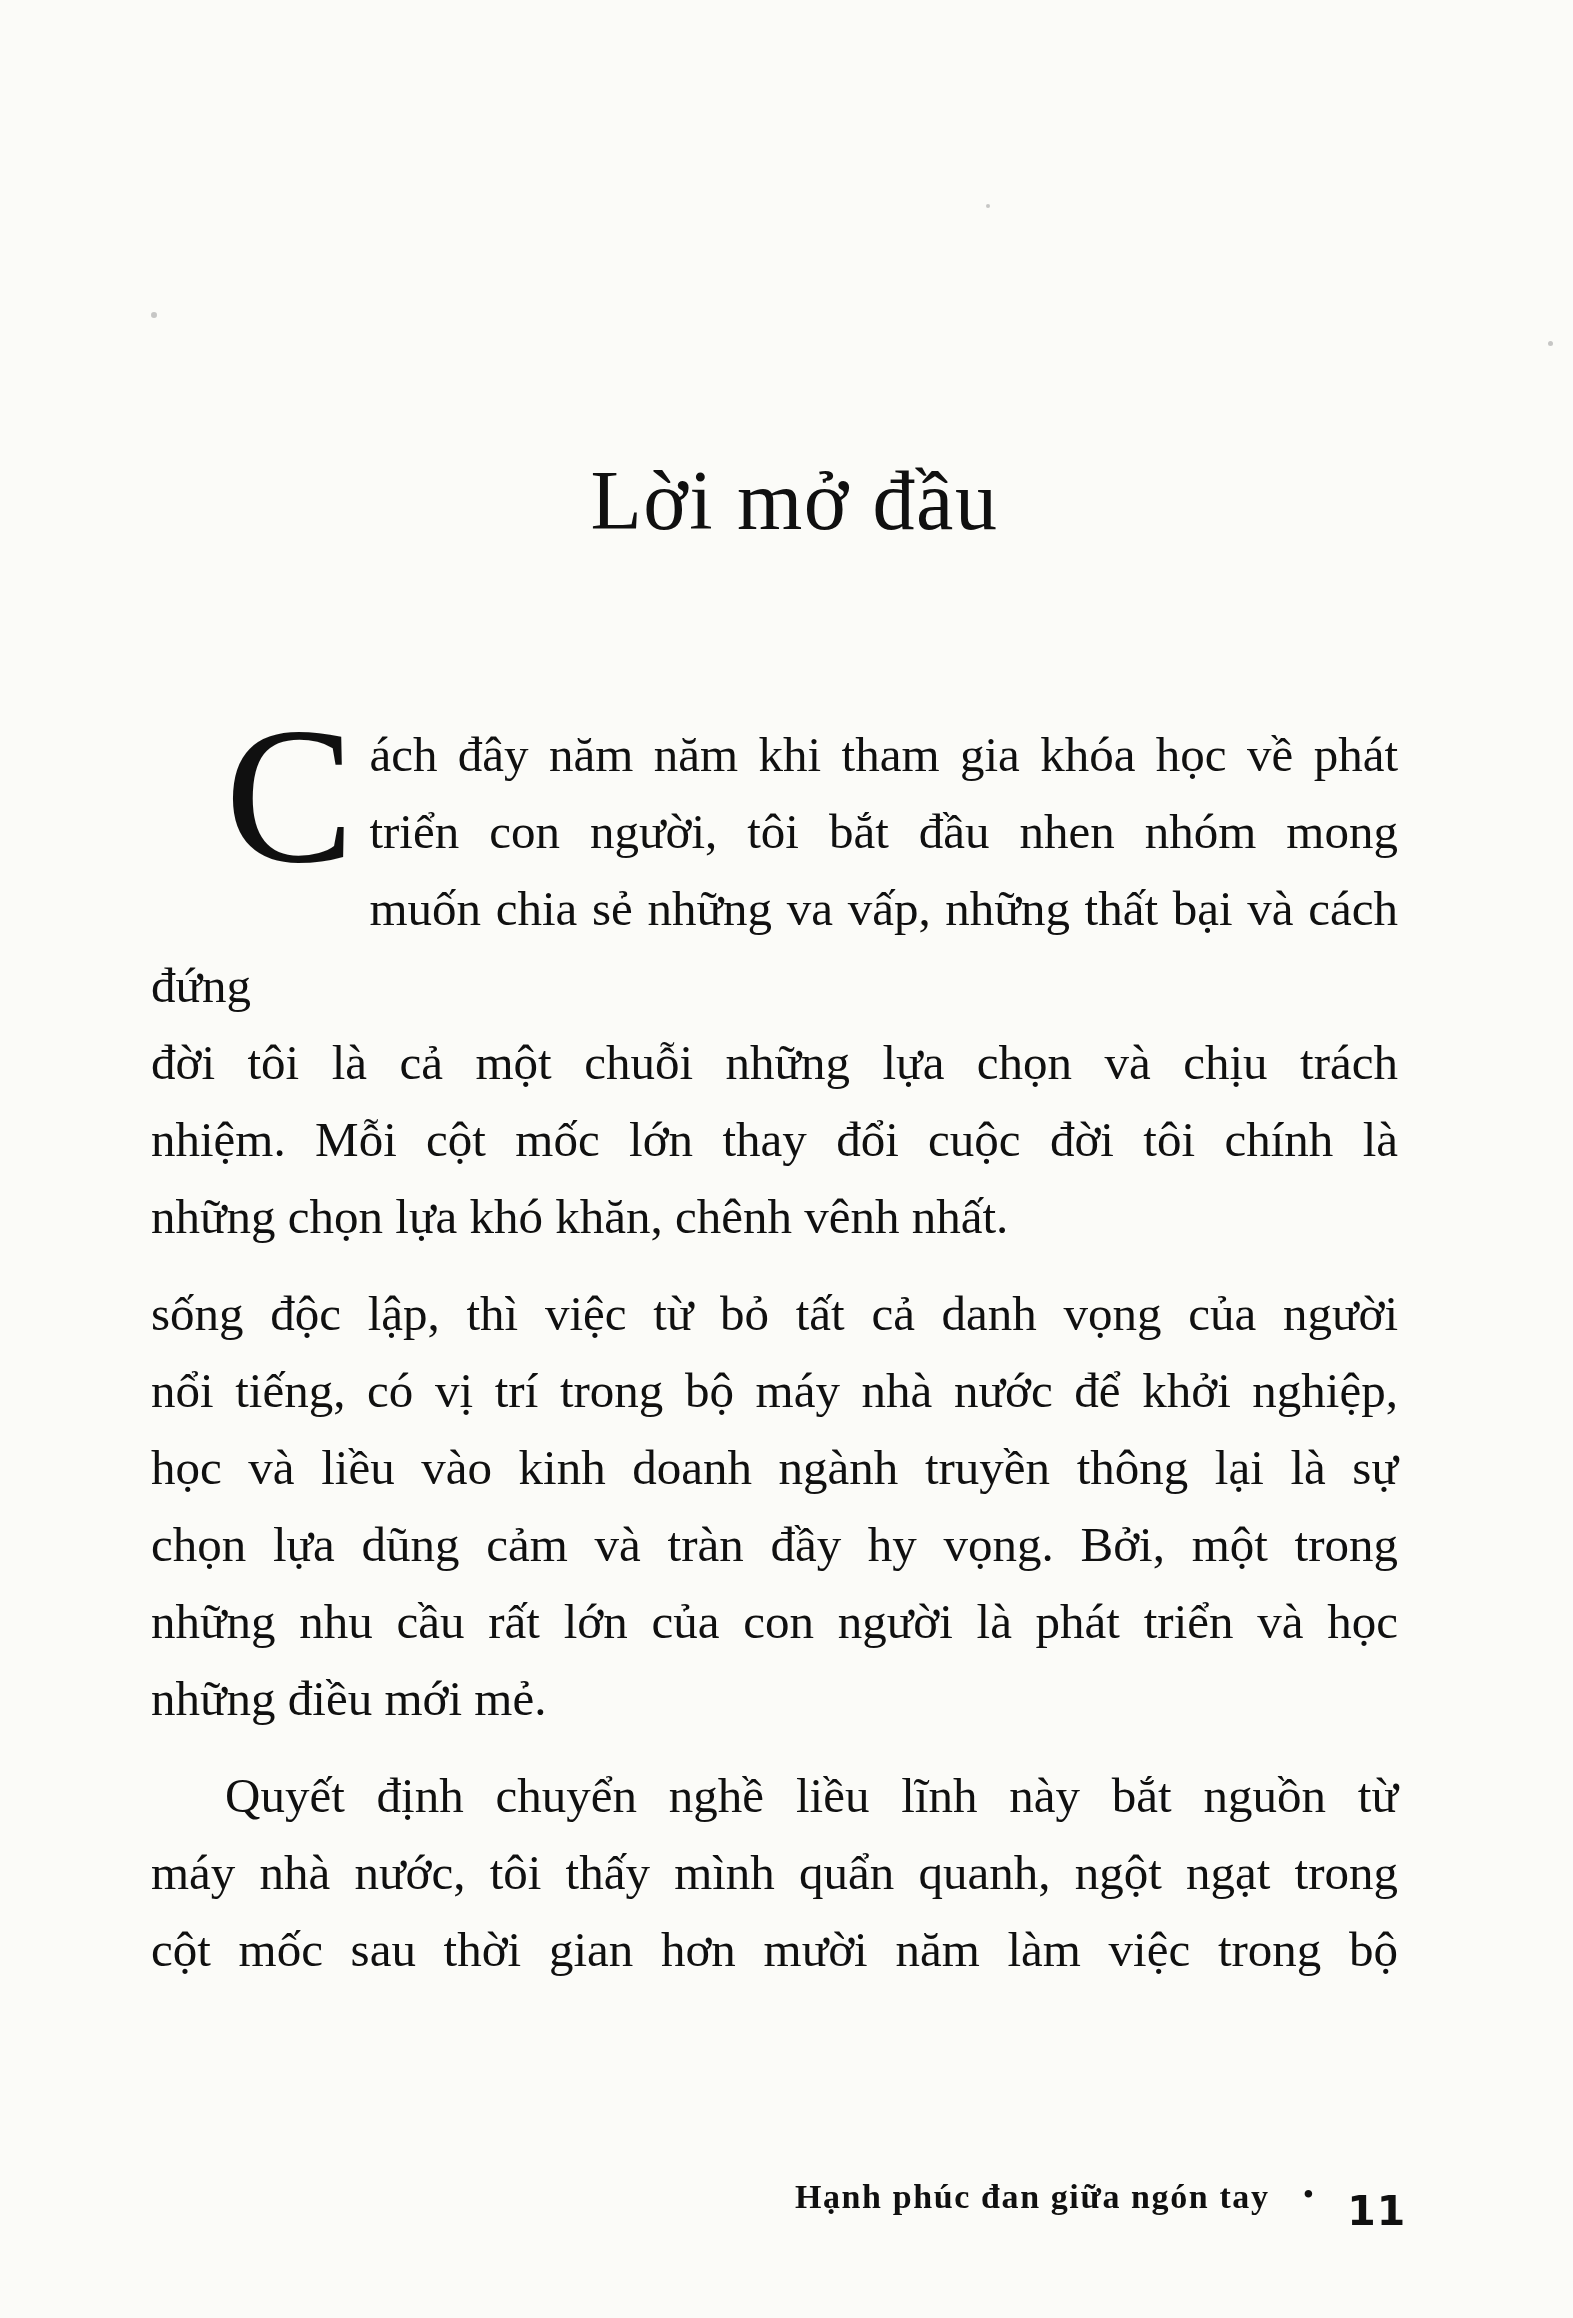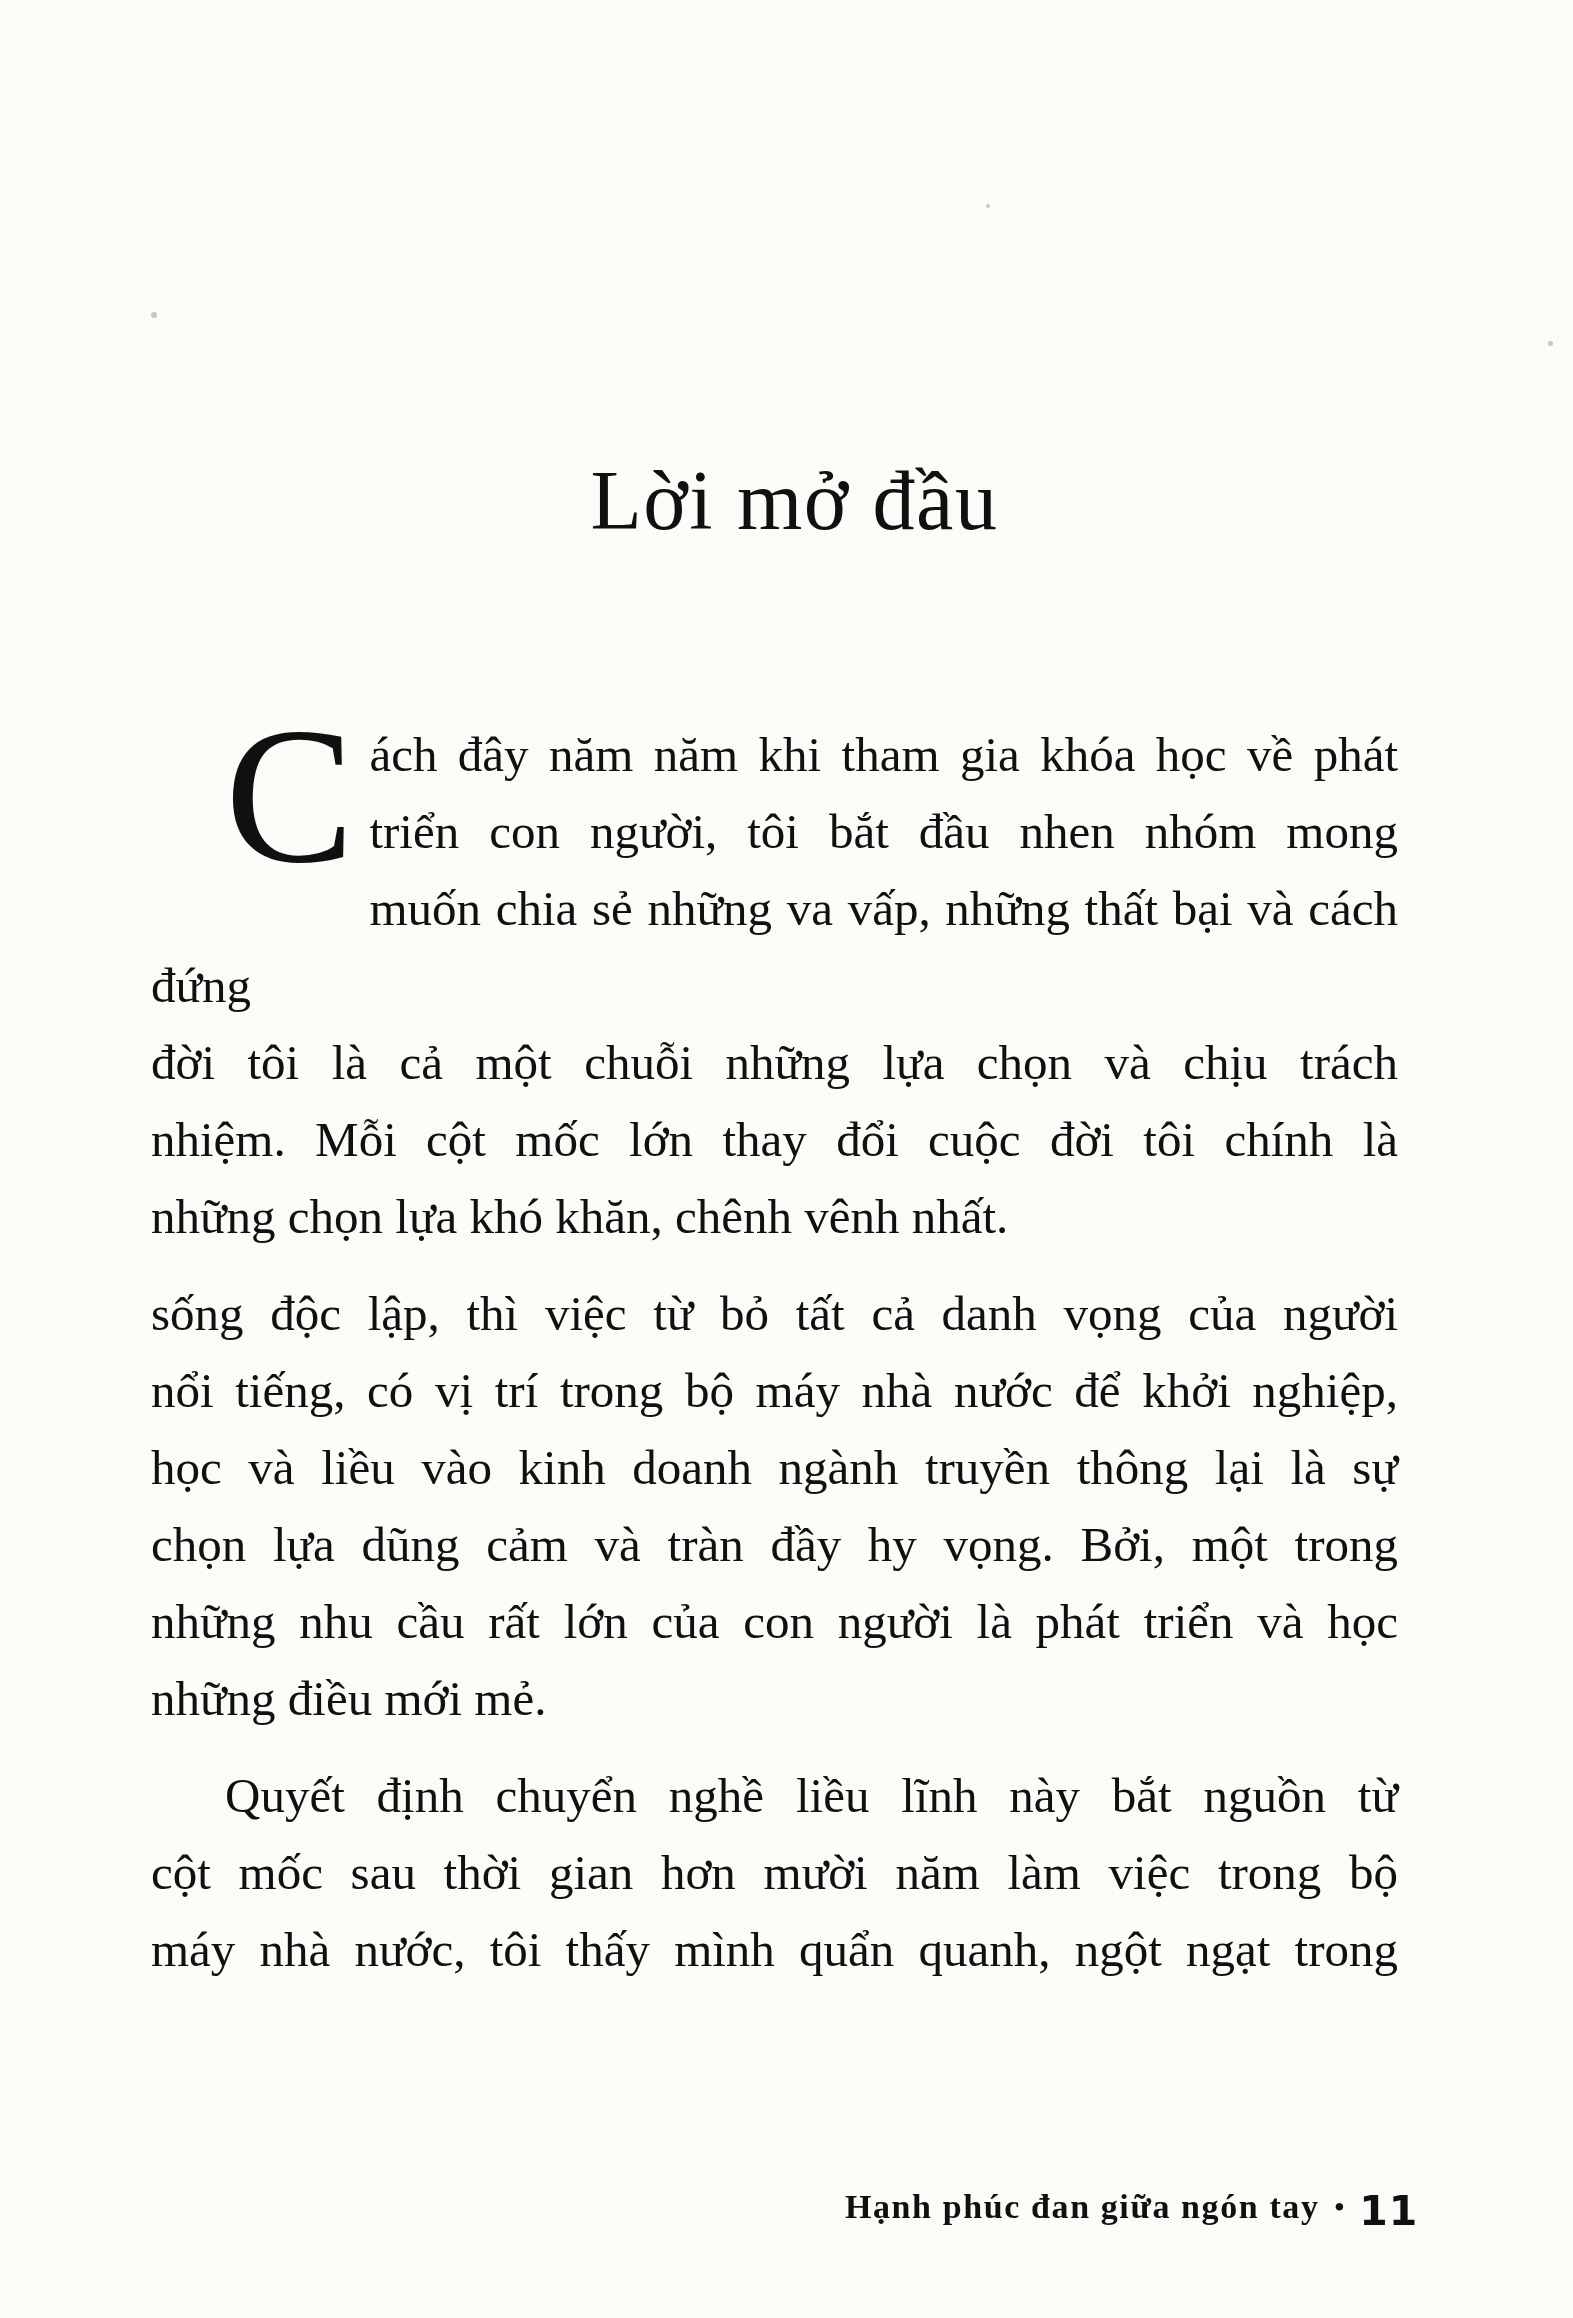--- a/index.html
+++ b/index.html
@@ -52,24 +52,24 @@
     height: 153px;
     margin-left: 74px;
     margin-right: 15px;
     margin-top: 3.3px;
     font-weight: 400;
   }
 
   .footer {
     position: absolute;
     top: 2178px;
-    right: 171px;
+    right: 183px;
     display: flex;
-    align-items: center;
-    gap: 15px;
+    align-items: flex-start;
+    gap: 34px;
     white-space: nowrap;
   }
   .footer .book-title {
     font-size: 34px;
     font-weight: 700;
     letter-spacing: 1.6px;
   }
   .footer .bullet {
     font-size: 28px;
     font-weight: 700;
@@ -108,22 +108,22 @@
       <div class="line">sống độc lập, thì việc từ bỏ tất cả danh vọng của người</div>
       <div class="line">nổi tiếng, có vị trí trong bộ máy nhà nước để khởi nghiệp,</div>
       <div class="line">học và liều vào kinh doanh ngành truyền thông lại là sự</div>
       <div class="line">chọn lựa dũng cảm và tràn đầy hy vọng. Bởi, một trong</div>
       <div class="line">những nhu cầu rất lớn của con người là phát triển và học</div>
       <div class="line last">những điều mới mẻ.</div>
     </div>
 
     <div class="para">
       <div class="line indent">Quyết định chuyển nghề liều lĩnh này bắt nguồn từ</div>
+      <div class="line">máy nhà nước, tôi thấy mình quẩn quanh, ngột ngạt trong</div>
       <div class="line">cột mốc sau thời gian hơn mười năm làm việc trong bộ</div>
-      <div class="line">máy nhà nước, tôi thấy mình quẩn quanh, ngột ngạt trong</div>
     </div>
 
   </div>
 
   <div class="footer">
     <span class="book-title">Hạnh phúc đan giữa ngón tay</span>
     <span class="bullet">•</span>
     <span class="page-number">11</span>
   </div>
 

